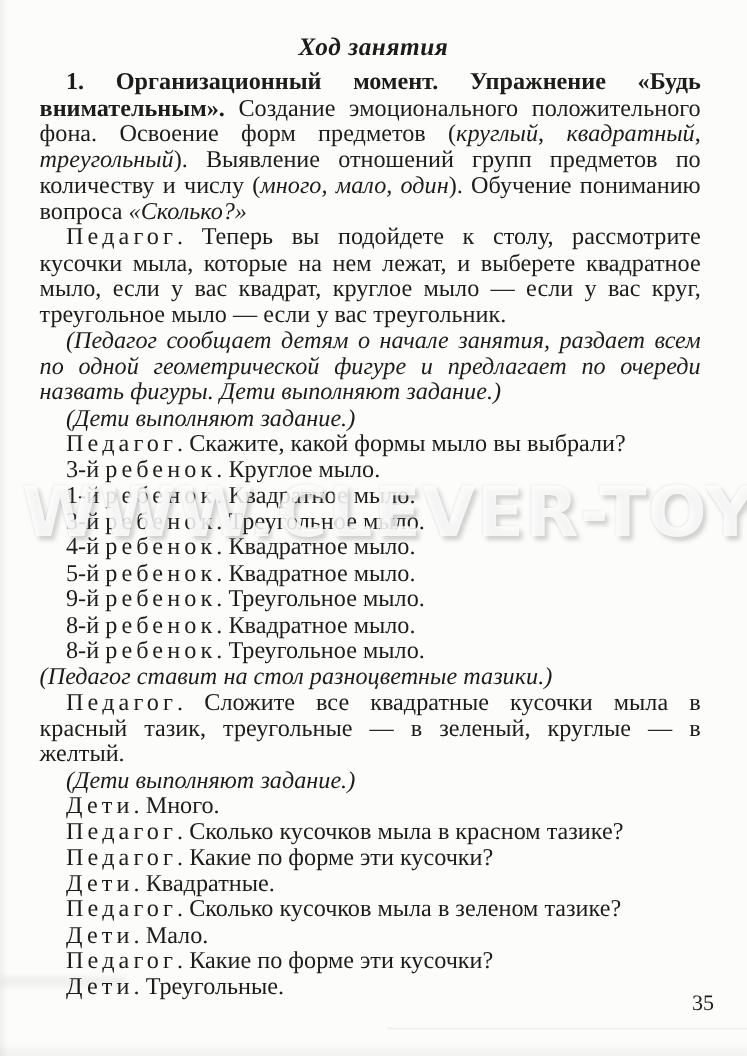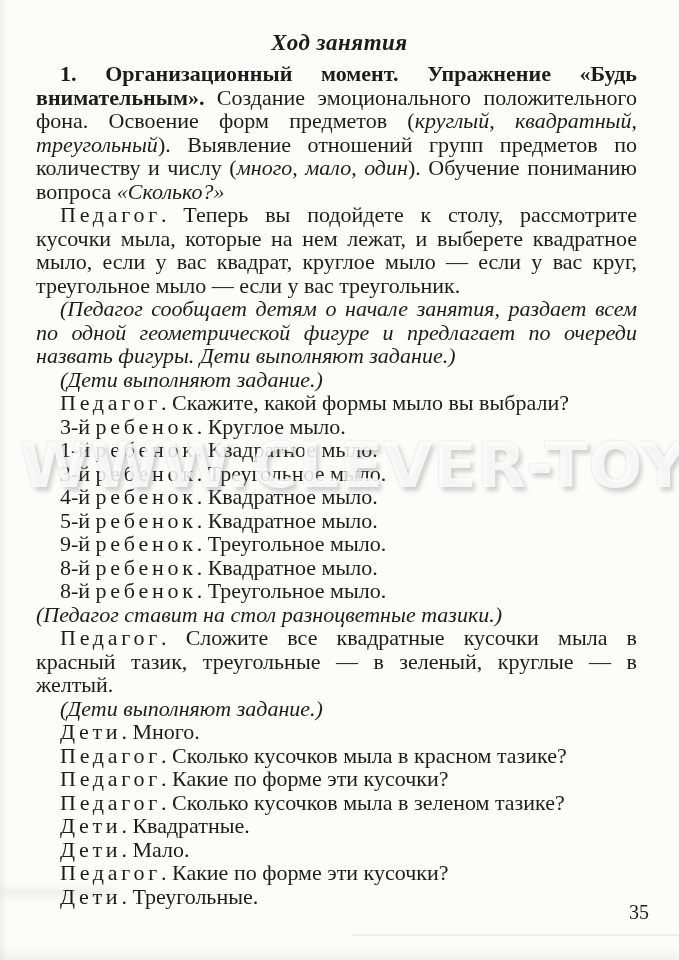--- a/index.html
+++ b/index.html
@@ -106,22 +106,22 @@
       <p><span class="normal">5-й </span><span class="spaced">ребенок</span><span class="normal">. Квадратное мыло.</span></p>
       <p><span class="normal">9-й </span><span class="spaced">ребенок</span><span class="normal">. Треугольное мыло.</span></p>
       <p><span class="normal">8-й </span><span class="spaced">ребенок</span><span class="normal">. Квадратное мыло.</span></p>
       <p><span class="normal">8-й </span><span class="spaced">ребенок</span><span class="normal">. Треугольное мыло.</span></p>
       <p class="flush"><span class="italic">(Педагог ставит на стол разноцветные тазики.)</span></p>
       <p><span class="spaced">Педагог</span><span class="normal">. Сложите все квадратные кусочки мыла в красный тазик, треугольные — в зеленый, круглые — в желтый.</span></p>
       <p><span class="italic">(Дети выполняют задание.)</span></p>
       <p><span class="spaced">Дети</span><span class="normal">. Много.</span></p>
       <p><span class="spaced">Педагог</span><span class="normal">. Сколько кусочков мыла в красном тазике?</span></p>
       <p><span class="spaced">Педагог</span><span class="normal">. Какие по форме эти кусочки?</span></p>
+      <p><span class="spaced">Дети</span><span class="normal">. Квадратные.</span></p>
       <p><span class="spaced">Педагог</span><span class="normal">. Сколько кусочков мыла в зеленом тазике?</span></p>
-      <p><span class="spaced">Дети</span><span class="normal">. Квадратные.</span></p>
       <p><span class="spaced">Дети</span><span class="normal">. Мало.</span></p>
       <p><span class="spaced">Педагог</span><span class="normal">. Какие по форме эти кусочки?</span></p>
       <p><span class="spaced">Дети</span><span class="normal">. Треугольные.</span></p>
     </div>
 
   <div class="watermark">WWW.CLEVER-TOY.RU</div>
 
   <div class="page-number">35</div>
 
   <div class="smudge-left"></div>

